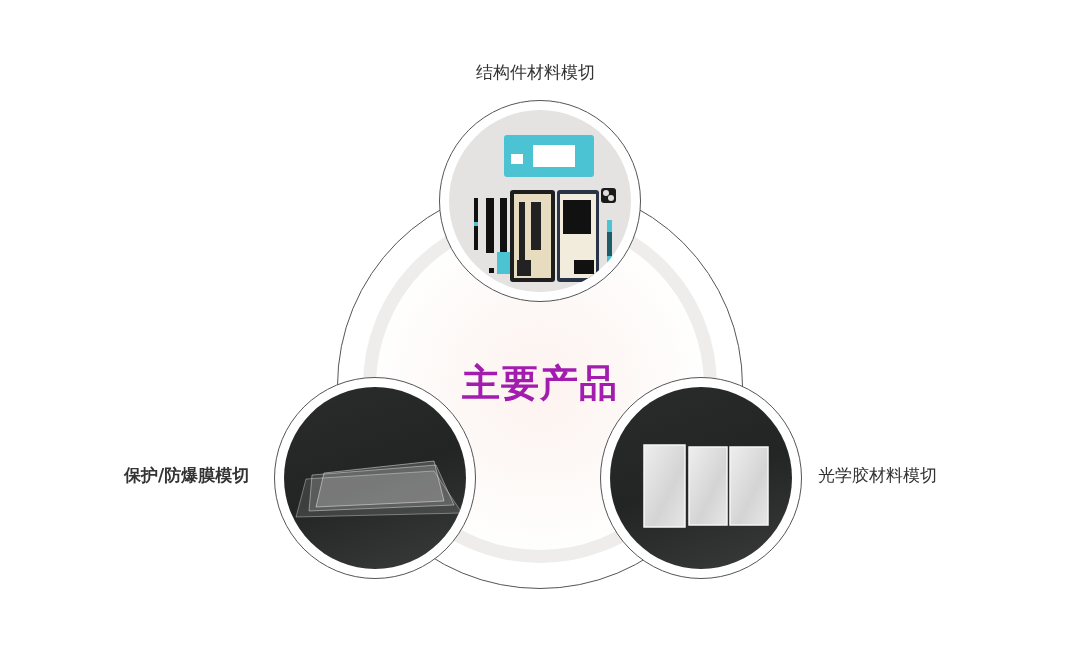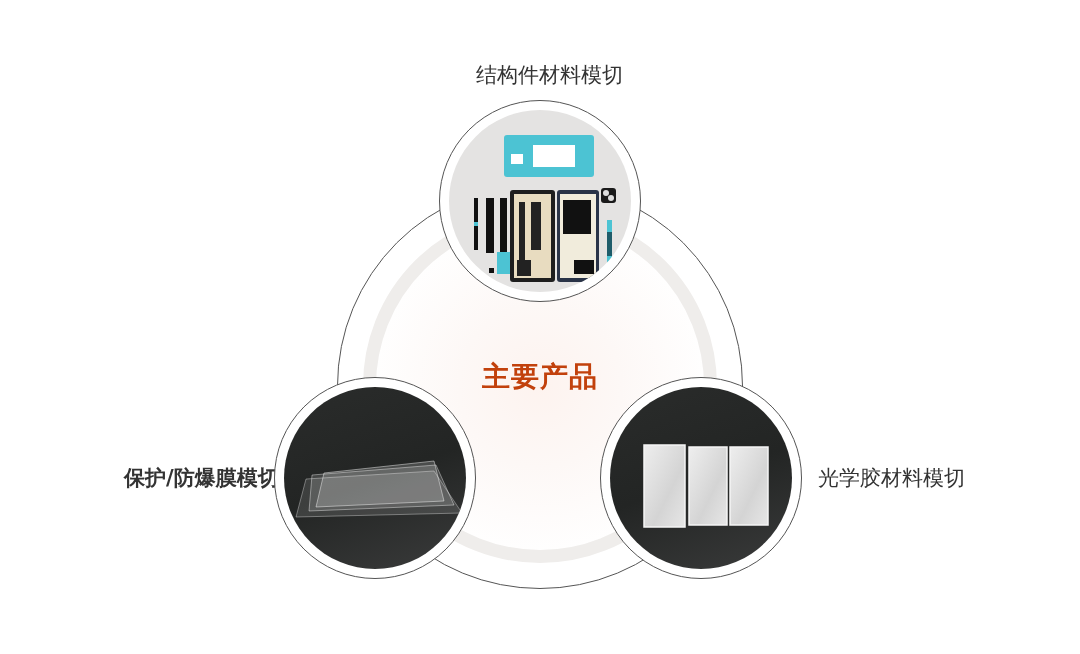--- a/index.html
+++ b/index.html
@@ -5,26 +5,26 @@
   html, body { margin:0; padding:0; background:#ffffff; }
   body { width:1080px; height:654px; position:relative; overflow:hidden;
          font-family:"DejaVu Sans","Liberation Sans",sans-serif; }
   .abs { position:absolute; }
   .big-outer { left:337px; top:183px; width:406px; height:406px; border-radius:50%;
                border:1px solid #555; box-sizing:border-box; background:#fff; }
   .big-ring { left:363px; top:209px; width:354px; height:354px; border-radius:50%;
               border:13px solid #efedeb; box-sizing:border-box;
               background: radial-gradient(circle at 50% 50%, #fdf3ef 0%, #fdf8f6 35%, #ffffff 75%); }
   .center-title { left:440px; top:358px; width:200px; text-align:center;
-                  font-size:28px; font-weight:bold; color:#c2410c; letter-spacing:1px; }
+                  font-size:38px; font-weight:bold; color:#a21caf; letter-spacing:1px; }
   .node-outer { width:202px; height:202px; border-radius:50%; border:1px solid #555;
                 box-sizing:border-box; background:#fff; }
   .node-inner { position:absolute; left:9px; top:9px; width:182px; height:182px;
                 border-radius:50%; overflow:hidden; }
-  .label { font-size:21px; color:#333; white-space:nowrap; }
+  .label { font-size:17px; color:#333; white-space:nowrap; }
   .top-inner { background:#e4e3e2; }
   .dark-inner { background: linear-gradient(160deg,#2a2c2b 0%,#232524 50%,#3a3b3b 100%); }
 </style>
 </head>
 <body>
 
 <div>
 
   <div class="abs big-outer"></div>
   <div class="abs big-ring"></div>

